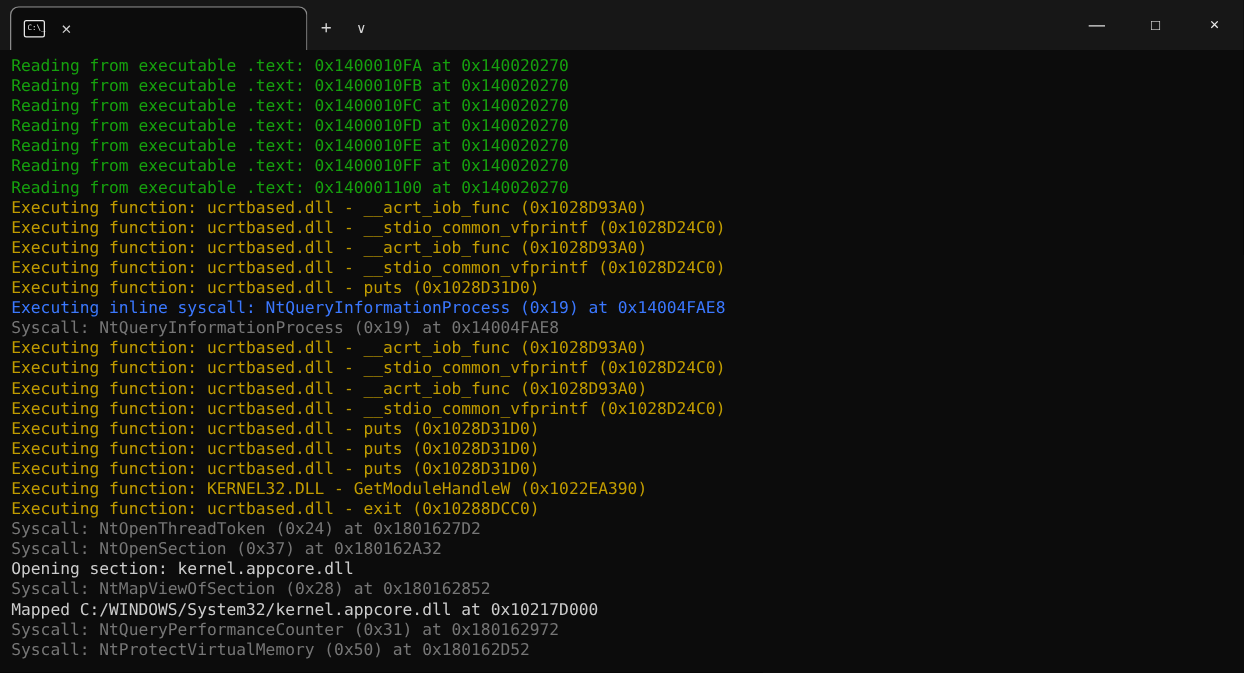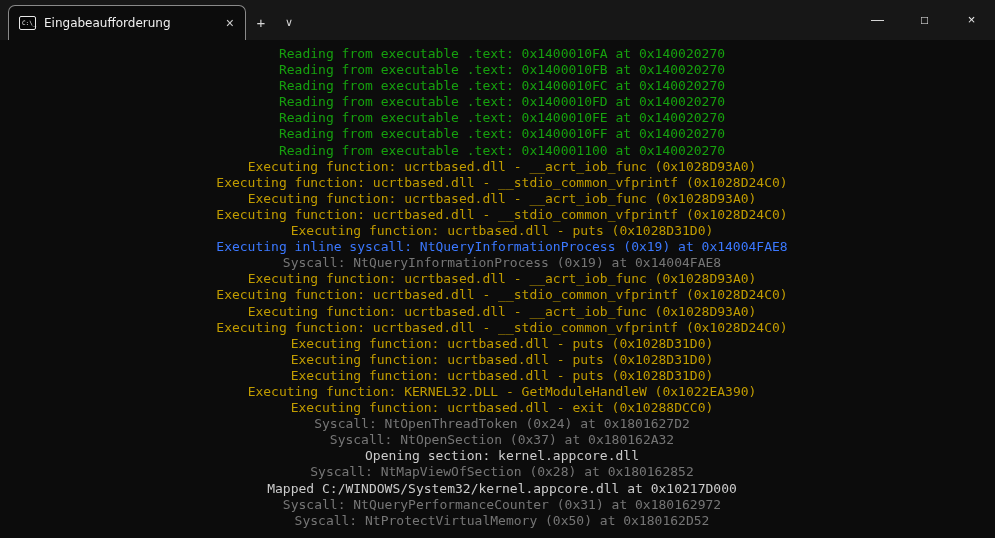--- a/index.html
+++ b/index.html
@@ -56,30 +56,29 @@
     cursor: pointer;
   }
   .win-btn.maximize { font-size: 12px; }
   .terminal {
     flex: 1 1 auto;
     padding: 6px 0 0 9px;
     font-family: "DejaVu Sans Mono", "Liberation Mono", monospace;
     font-size: 13px; line-height: 16.1px;
     white-space: pre; overflow: hidden;
   }
-  .term-line { height: 16.1px; text-align: center; }
+  .term-line { height: 16.1px; }
 </style>
 </head>
 <body>
 
 <div class="window">
   <header class="titlebar">
     <div class="tab">
       <span class="cmd-icon">C:\_</span>
-      <span class="tab-title">Eingabeaufforderung</span>
       <button class="tab-close">×</button>
     </div>
     <button class="bar-btn new-tab">+</button>
     <button class="bar-btn dropdown">∨</button>
     <div class="win-controls">
       <button class="win-btn minimize">—</button>
       <button class="win-btn maximize">□</button>
       <button class="win-btn close">×</button>
     </div>
   </header>

